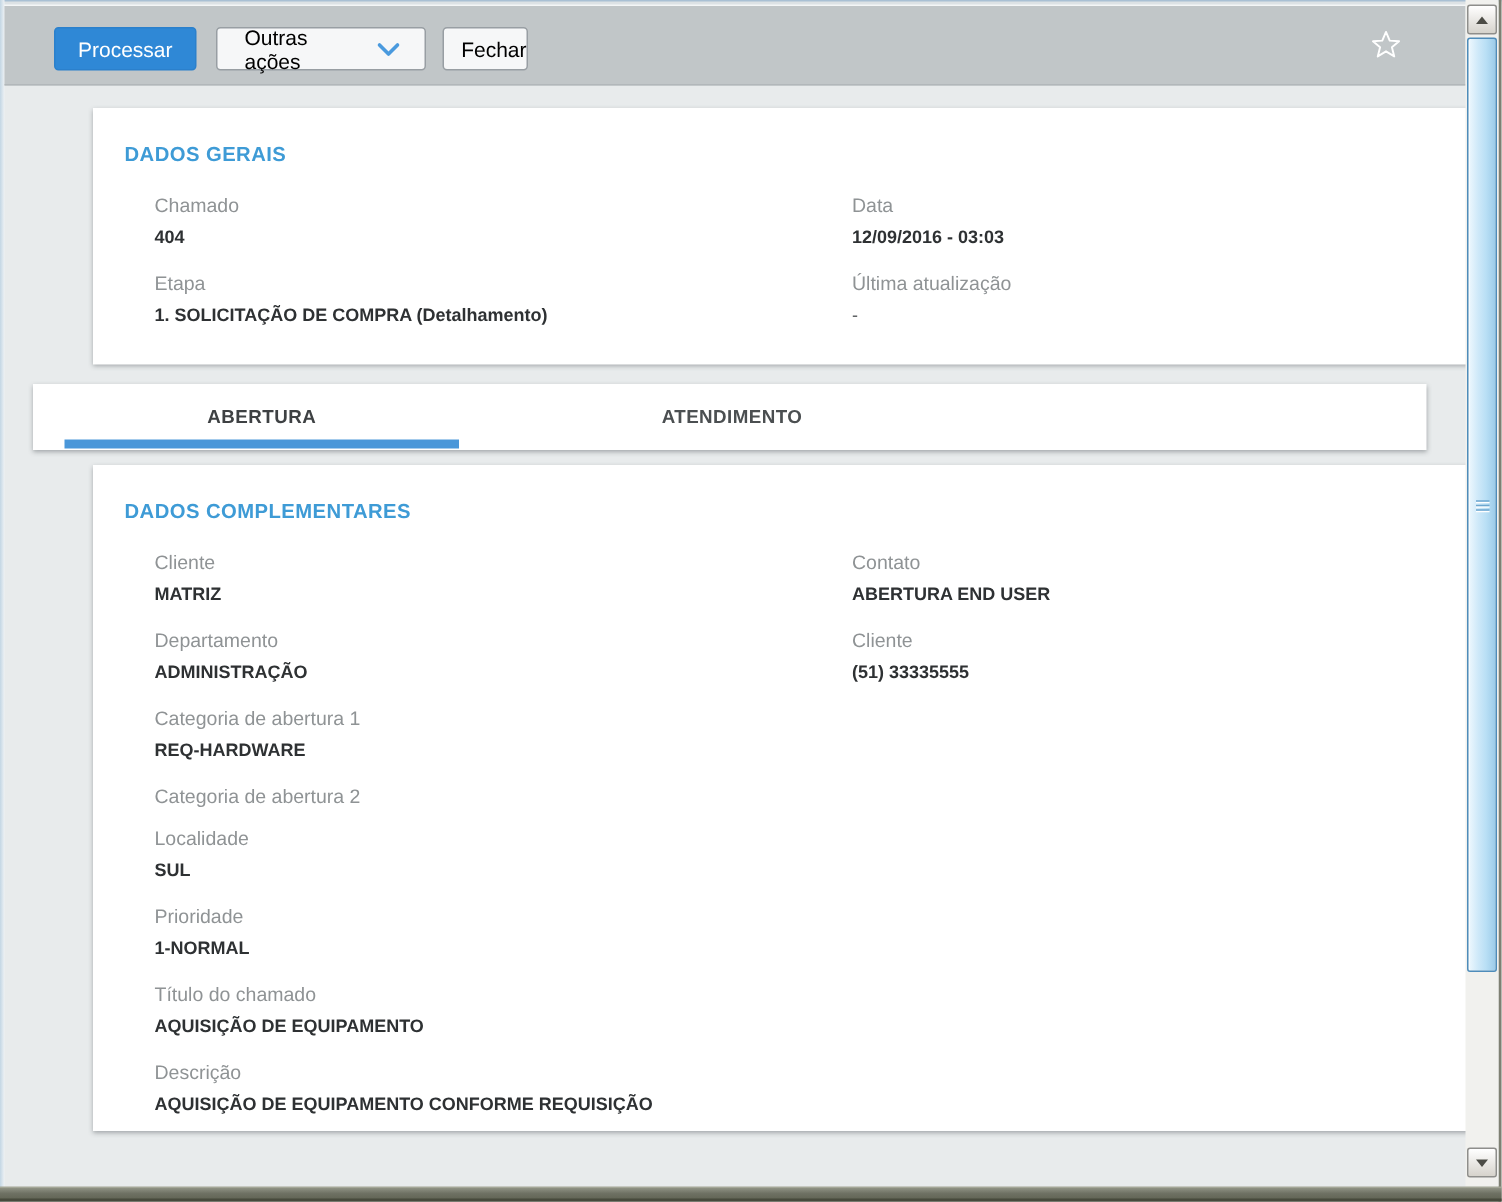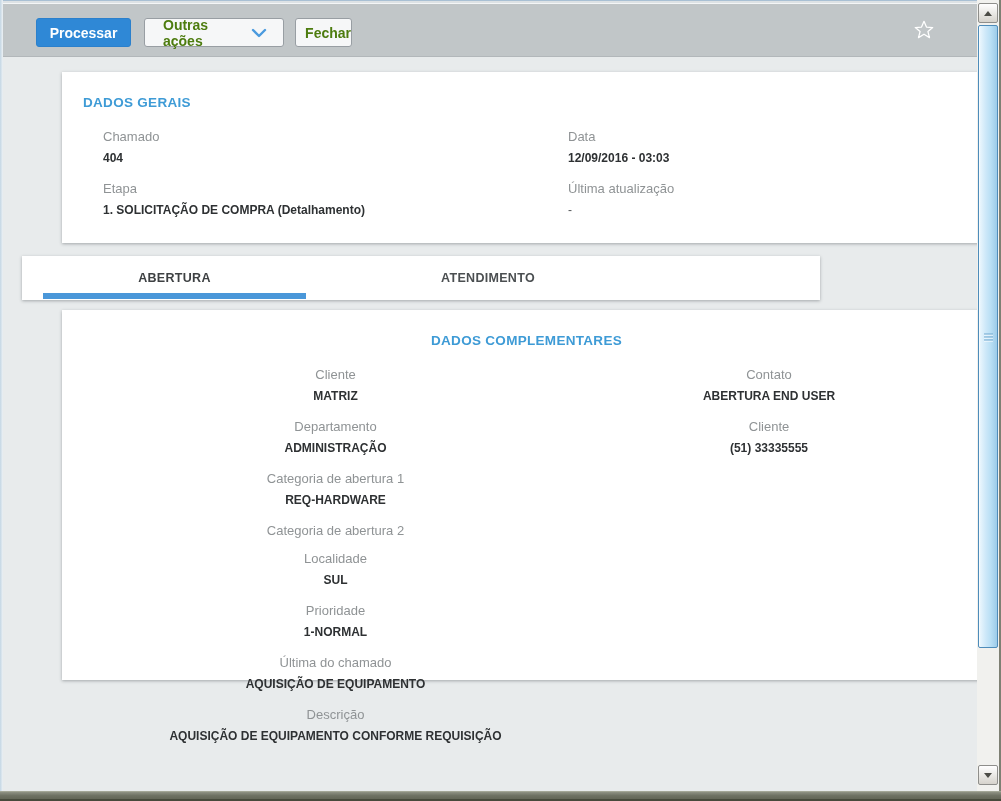--- a/index.html
+++ b/index.html
@@ -15,41 +15,41 @@
   .chrome-left{position:absolute;left:0;top:0;width:3px;height:801px;
     background:linear-gradient(90deg,#c3d6e4,#edf1f4);}
   .chrome-right{position:absolute;right:0;top:0;width:2px;height:801px;background:#7e8073;}
   .chrome-bottom{position:absolute;left:0;bottom:0;width:1001px;height:10px;
     background:linear-gradient(#8f9284 0%,#6e7163 40%,#5d6050 100%);
     border-top:1px solid #a3a696;box-shadow:inset 0 -2px 0 #474a3c;box-sizing:border-box;}
   
   .toolbar{position:absolute;left:3px;top:4px;width:974px;height:53px;
     background:#c1c6c8;border-bottom:1px solid #b2b7ba;box-sizing:border-box;}
   .btn{position:absolute;top:14px;height:29px;border-radius:3px;font-size:14px;
-    display:flex;align-items:center;justify-content:center;cursor:pointer;box-sizing:border-box;font-weight:bold;}
+    display:flex;align-items:center;justify-content:center;cursor:pointer;box-sizing:border-box;}
   .btn-primary{left:33px;width:95px;background:#2f88d6;border:1px solid #2b80cc;color:#ffffff;}
-  .btn-secondary{background:#f6f7f8;border:1px solid #989ea3;color:#4d7c0f;}
+  .btn-secondary{background:#f6f7f8;border:1px solid #989ea3;color:#000000;}
   .btn-other{left:141px;width:140px;justify-content:space-between;padding:0 16px 0 18px;}
   .btn-close{left:292px;width:57px;justify-content:flex-end;}
   .chevron{display:inline-block;margin-left:14px;line-height:0;}
   .star{position:absolute;left:910px;top:15px;width:22px;height:22px;cursor:pointer;}
   
   .card{position:absolute;left:22px;width:929px;background:#ffffff;
     box-shadow:0 1px 3px rgba(80,86,92,.45);box-sizing:border-box;padding:23px 21px 0 21px;margin-left:40px;}
   .card-general{top:72px;height:171px;}
-  .card-complementary{top:310px;height:370px;text-align:center;}
+  .card-complementary{top:310px;height:444px;}
   .card-title{font-size:13.5px;font-weight:bold;color:#3e9bd6;letter-spacing:.3px;margin-bottom:19px;}
   .fields{display:grid;grid-template-columns:465px 1fr;padding-left:20px;}
   .field{margin-bottom:13px;}
   .field .label{font-size:13px;line-height:15px;color:#8f9395;}
   .field .value{font-size:12px;line-height:19px;font-weight:bold;color:#2e3133;margin-top:5px;}
   .field .value:empty{display:none;}
   .field .value.muted{font-weight:normal;color:#55585a;}
   
-  .tabstrip{position:absolute;left:22px;top:256px;width:798px;height:44px;background:#ffffff;
+  .tabstrip{position:absolute;left:22px;top:256px;width:929px;height:44px;background:#ffffff;
     box-shadow:0 1px 3px rgba(80,86,92,.45);}
   .tab{position:absolute;top:0;height:100%;display:flex;align-items:center;justify-content:center;
     font-size:12.5px;font-weight:bold;letter-spacing:.3px;color:#4b4f51;cursor:pointer;}
   .tab-abertura{left:21px;width:263px;color:#3e4143;}
   .tab-atendimento{left:306px;width:320px;}
   .tab.active::after{content:"";position:absolute;left:0;right:0;bottom:1px;height:6px;background:#4a97d9;}
   
   .scrollbar{position:absolute;left:977px;top:0;width:22px;height:791px;background:#f1f1ee;}
   .sb-btn{position:absolute;left:1px;width:20px;height:20px;background:linear-gradient(#ffffff,#d6d3cc);
     border:1px solid #8e8e8b;border-radius:2px;box-sizing:border-box;
@@ -151,21 +151,21 @@
       </div>
       <div class="field">
         <div class="label">Localidade</div>
         <div class="value">SUL</div>
       </div>
       <div class="field">
         <div class="label">Prioridade</div>
         <div class="value">1-NORMAL</div>
       </div>
       <div class="field">
-        <div class="label">Última do chamado</div>
+        <div class="label">Título do chamado</div>
         <div class="value">AQUISIÇÃO DE EQUIPAMENTO</div>
       </div>
       <div class="field">
         <div class="label">Descrição</div>
         <div class="value">AQUISIÇÃO DE EQUIPAMENTO CONFORME REQUISIÇÃO</div>
       </div>
     </div>
     <div>
       <div class="field">
         <div class="label">Contato</div>

